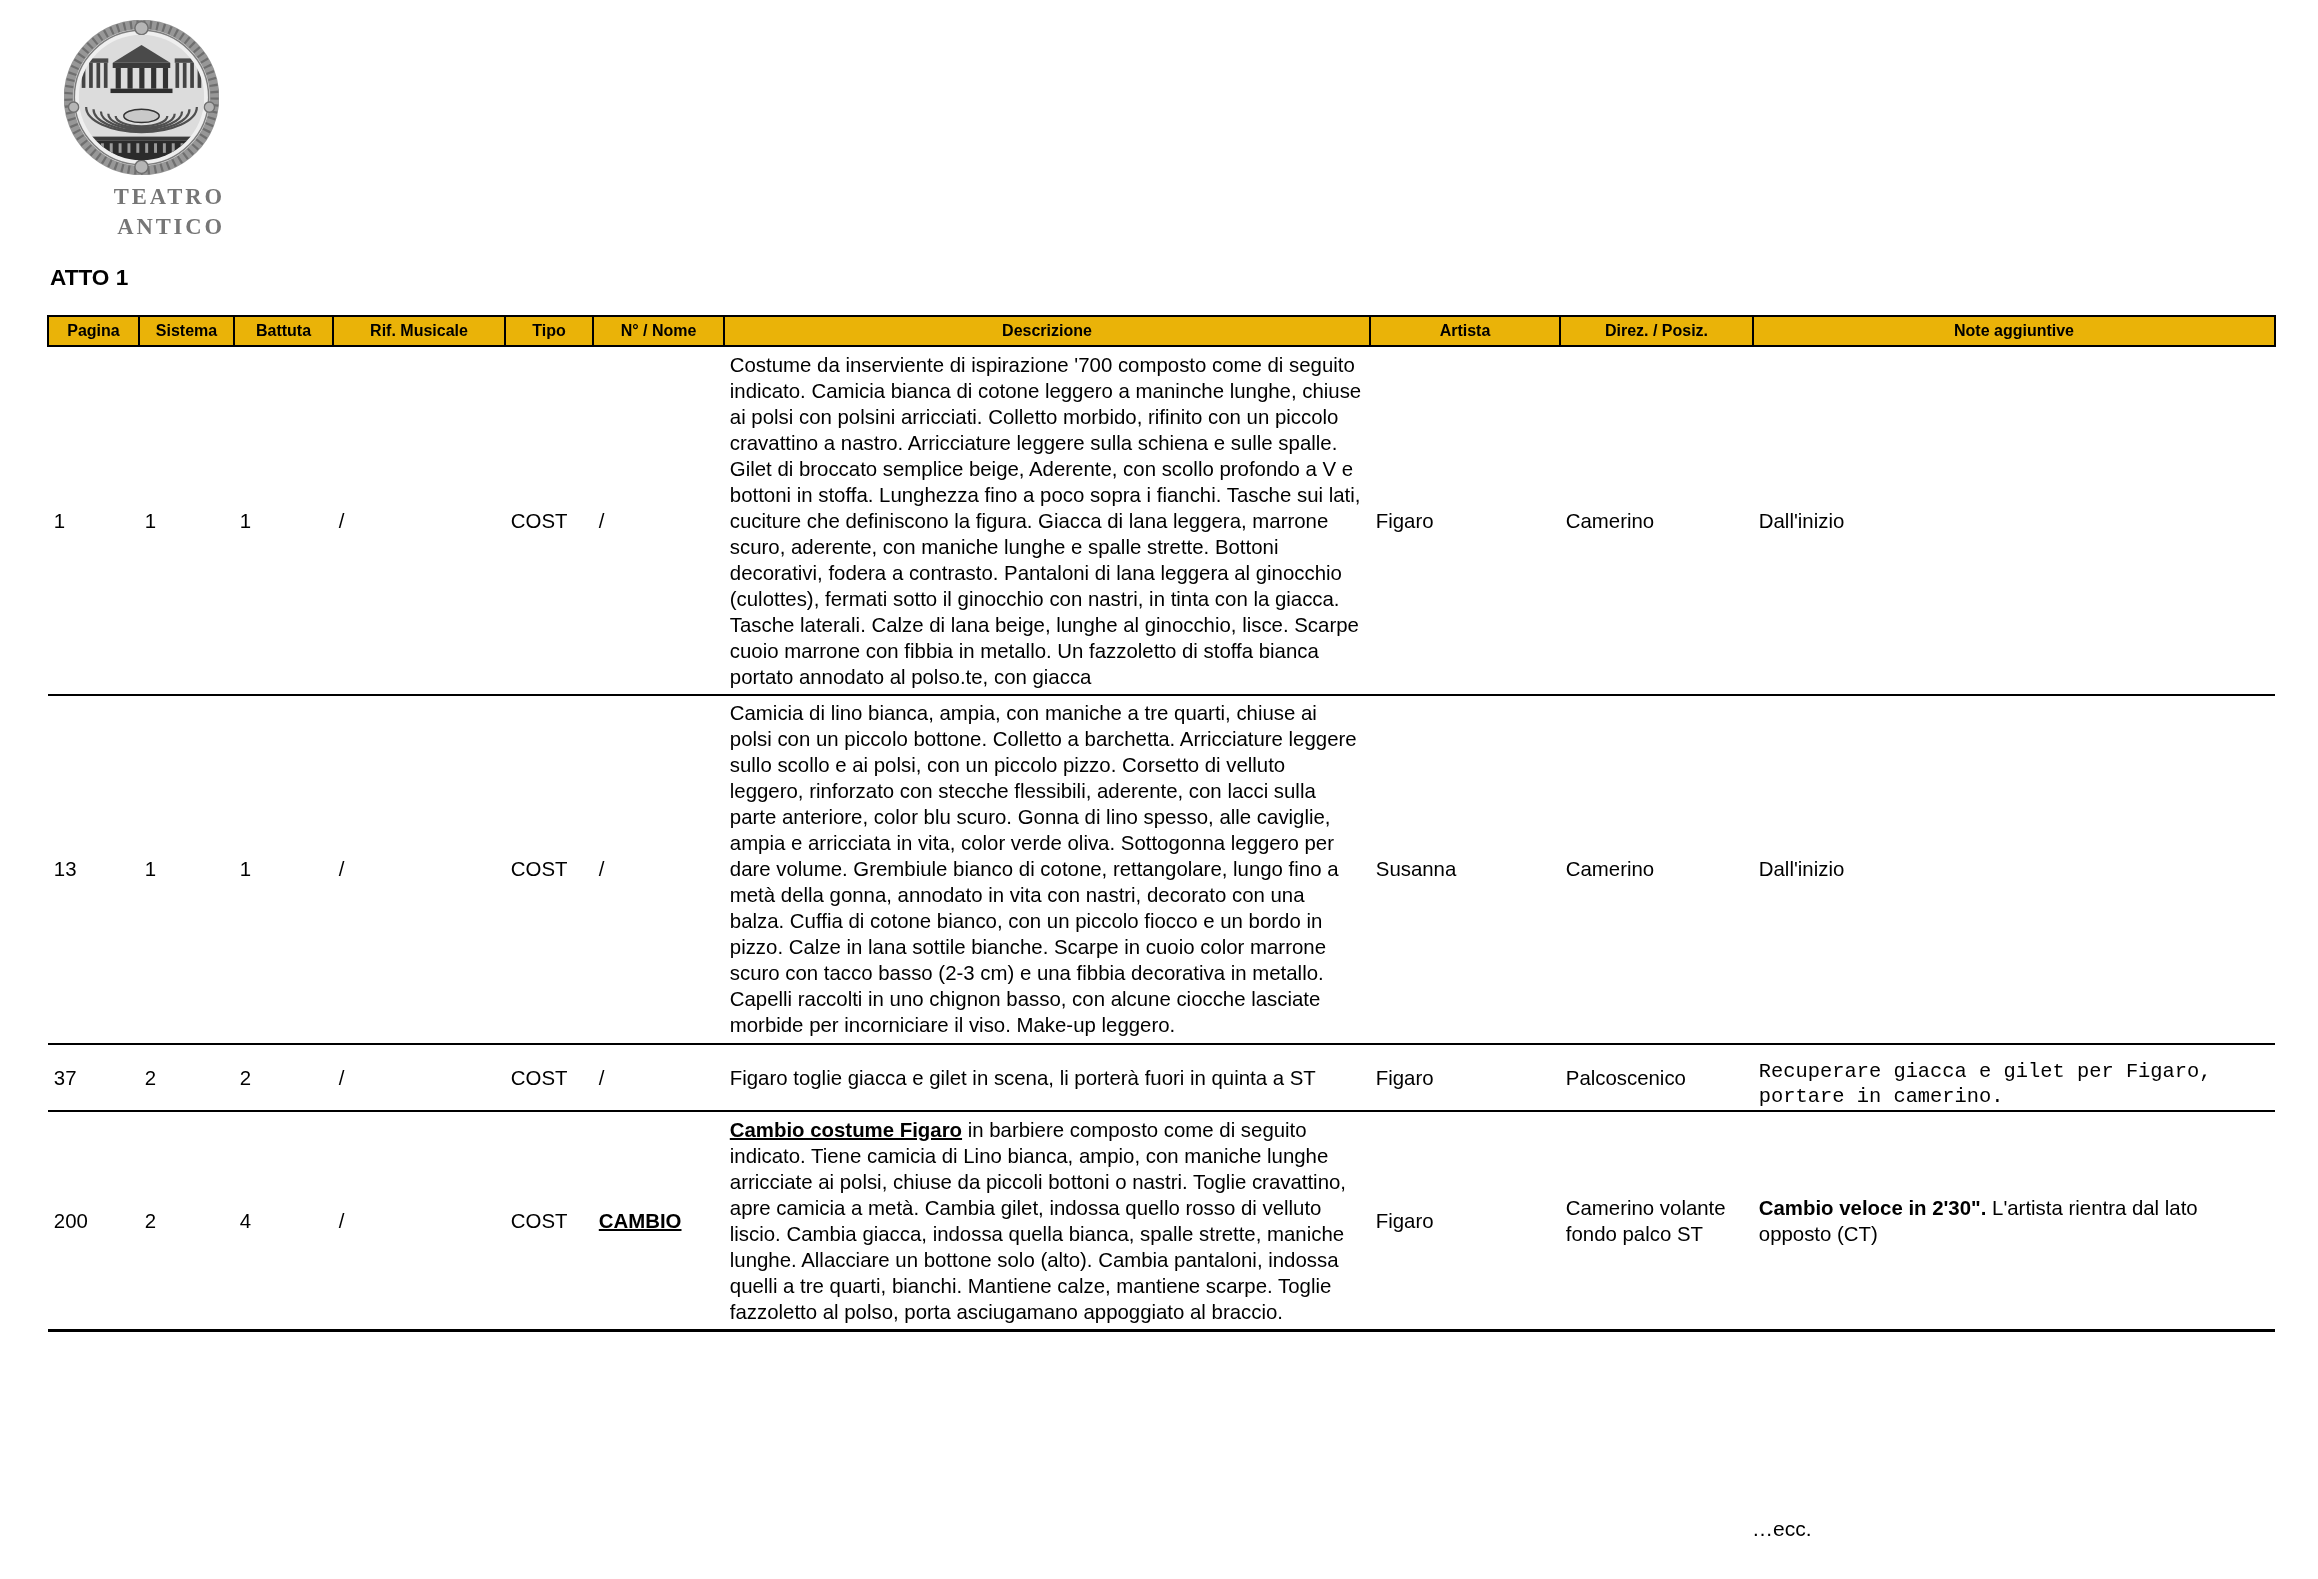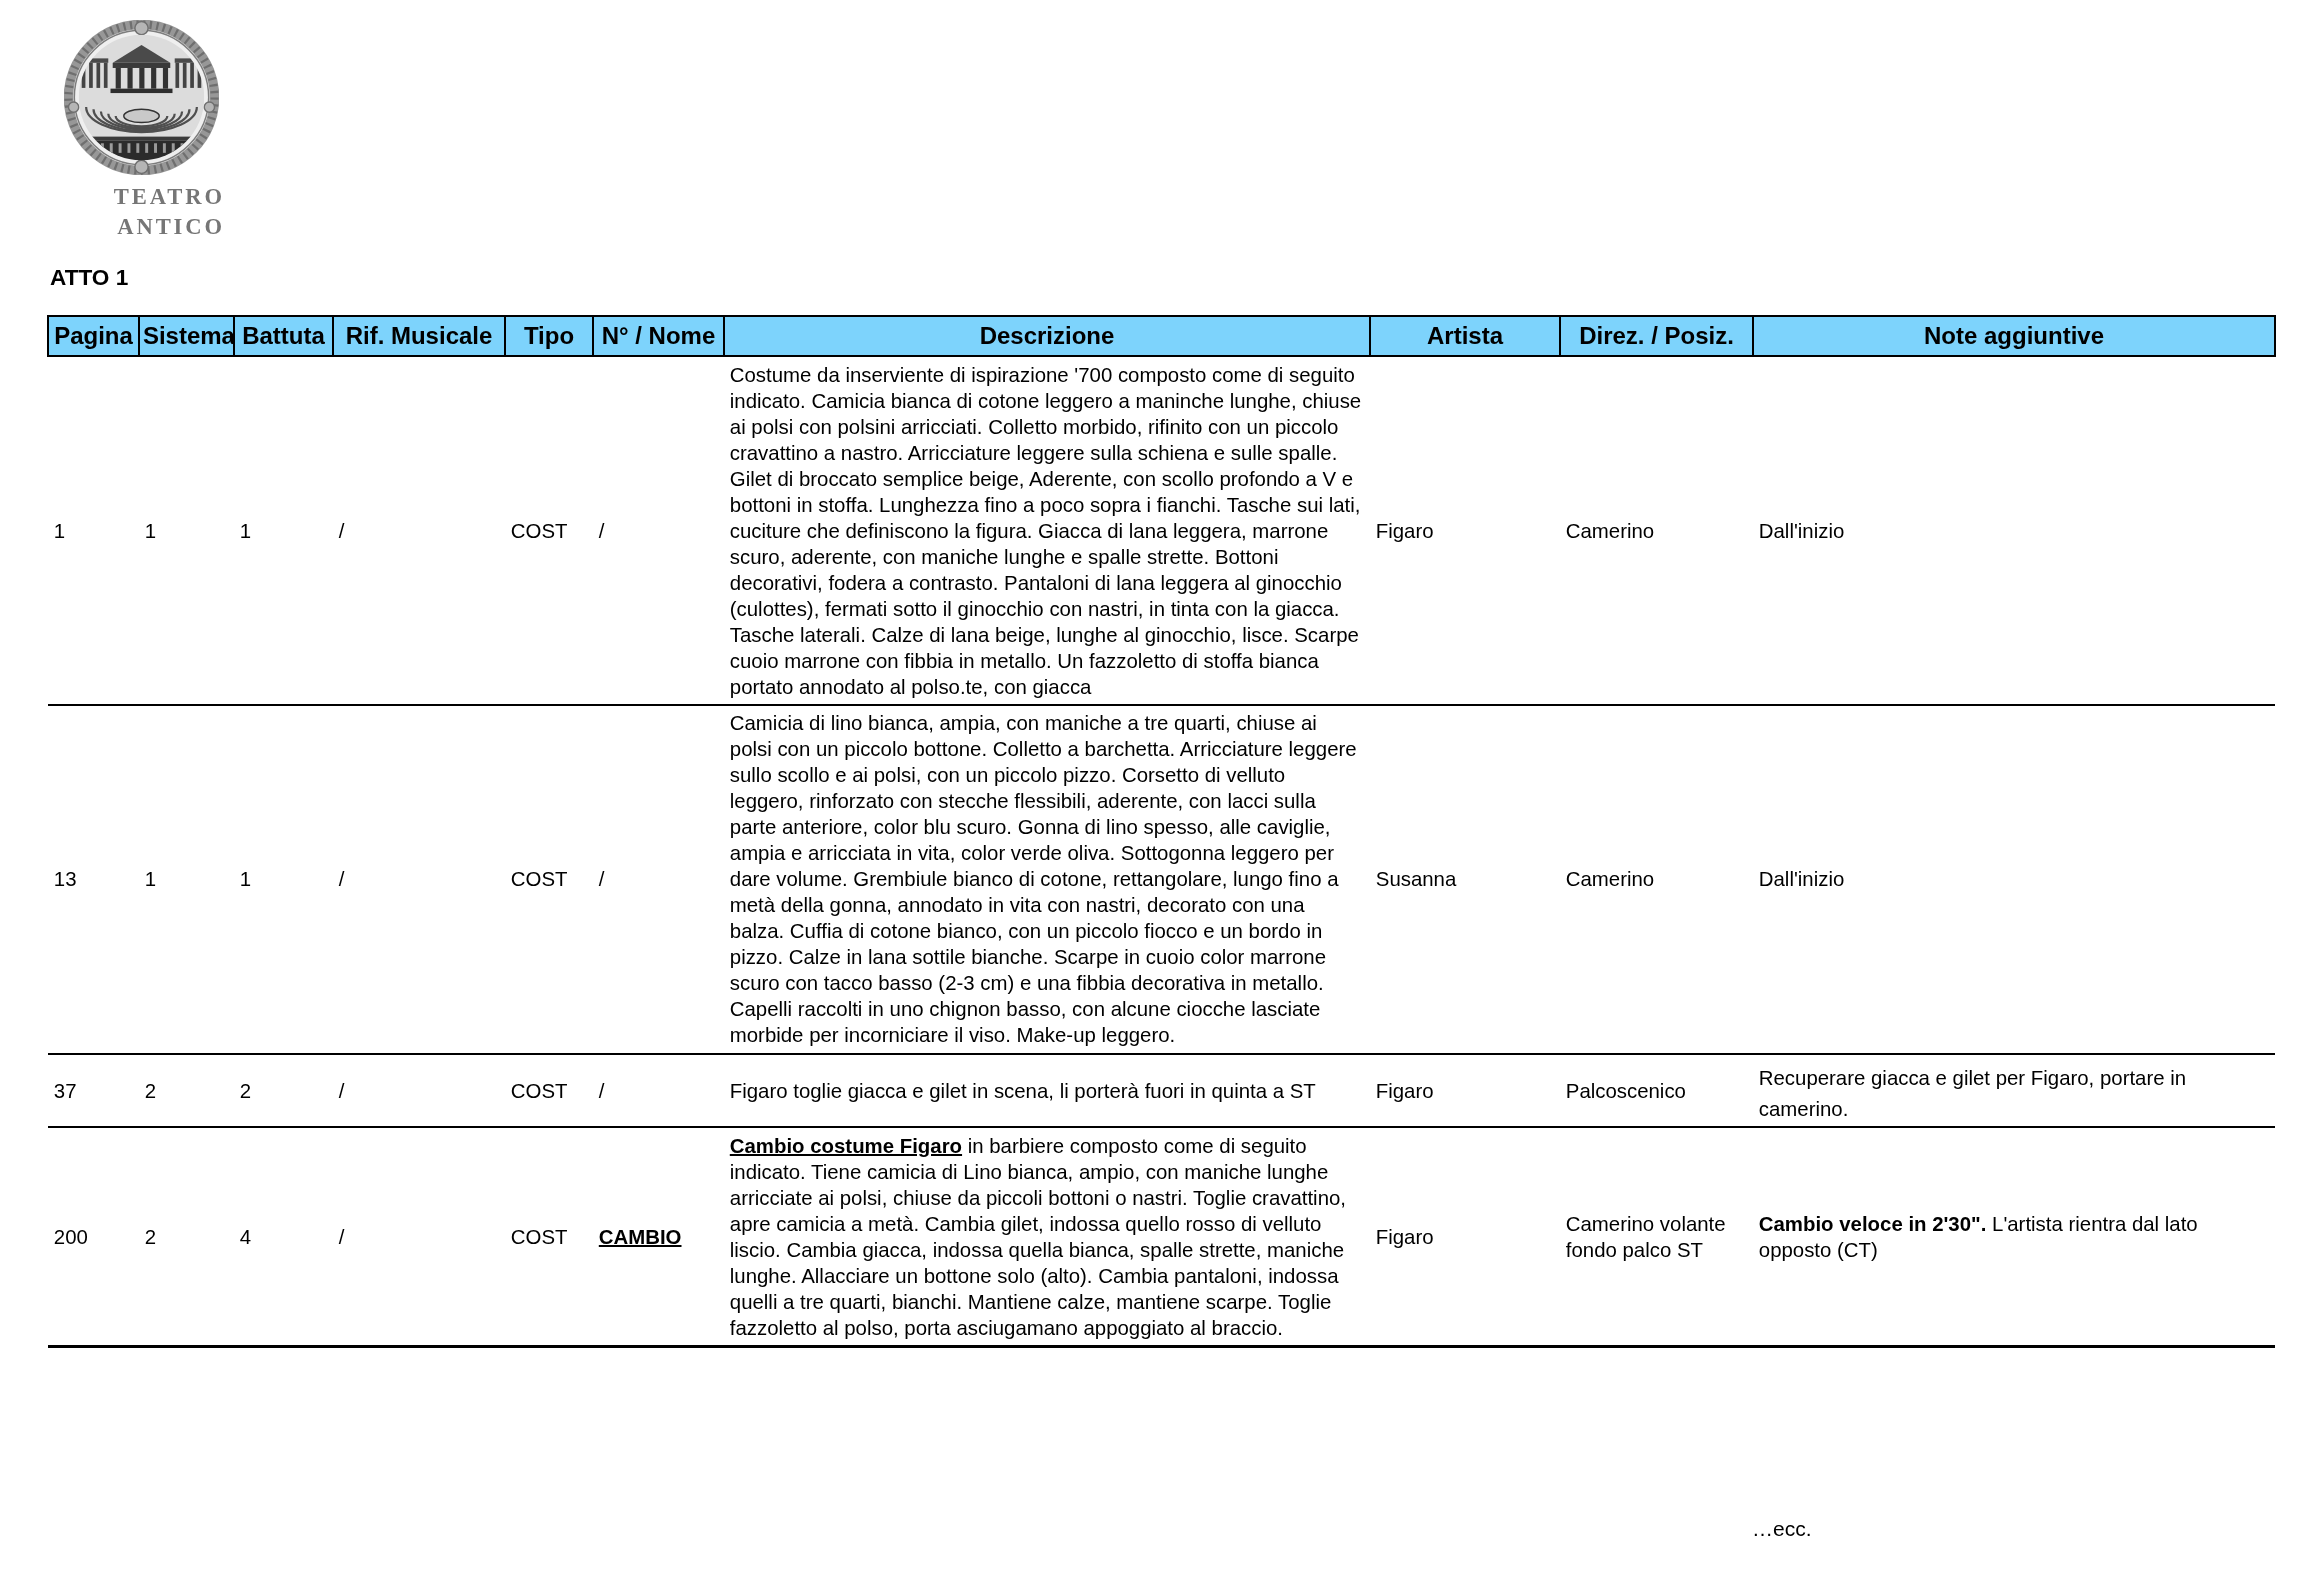--- a/index.html
+++ b/index.html
@@ -70,40 +70,40 @@
   table.plot {
     position: absolute;
     left: 47px;
     top: 315px;
     width: 2226px;
     border-collapse: collapse;
     table-layout: fixed;
   }
   table.plot th {
     border: 2.9px solid #000;
-    font-size: 24px;
+    font-size: 16px;
     font-weight: bold;
     text-align: center;
     padding: 5.1px 2.9px;
-    background: #7dd3fc;
+    background: #eab308;
   }
   table.plot tbody tr { border-bottom: 2.2px solid #000; }
   table.plot tbody tr:last-child { border-bottom: 3.6px solid #000; }
   table.plot td {
     font-size: 20.4px;
     line-height: 26px;
     padding: 4.4px 5.8px;
     vertical-align: middle;
     text-align: left;
     word-wrap: break-word;
   }
   td.c-desc { line-height: 29px; padding: 5.8px 10.2px 5.8px 7.3px; }
   td.c-desc.lh36 { line-height: 26px; }
   td.c-note { padding-left: 7.3px; padding-right: 10.2px; }
-  td.c-note.lh34 { line-height: 31px; padding-top: 8px; padding-bottom: 1.5px; }
+  td.c-note.lh34 { line-height: 25px; padding-top: 14px; padding-bottom: 1.5px; font-family: Liberation Mono, monospace; }
   td.c-artist, td.c-pos { padding-left: 10.2px; }
   .lead { font-weight: bold; text-decoration: underline; text-decoration-thickness: 2.2px; }
   .note-lead { font-weight: bold; }
   .nome-emph { font-weight: bold; text-decoration: underline; text-decoration-thickness: 2.2px; }
 
   
   .footer-etc {
     position: absolute;
     left: 1752px;
     top: 1517px;

